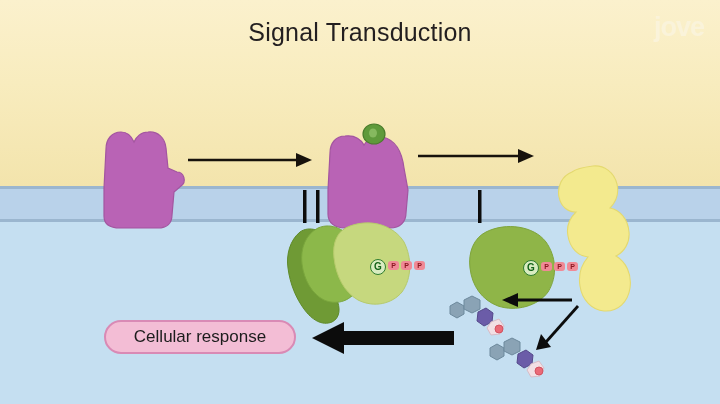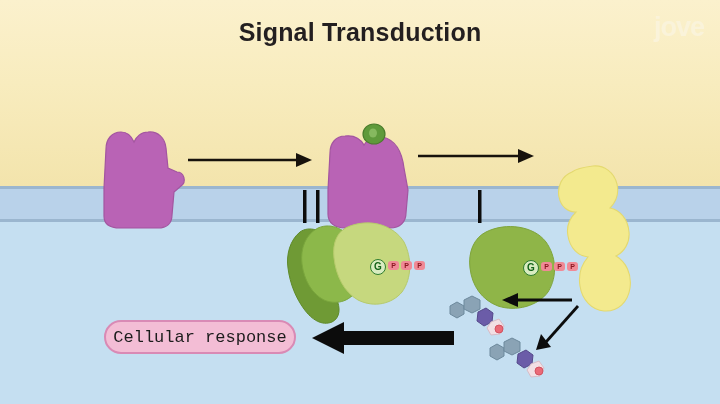--- a/index.html
+++ b/index.html
@@ -49,21 +49,21 @@
     background: #c5dff1;
   }
 
   
   .title {
     position: absolute;
     left: 0; top: 18px;
     width: 720px;
     text-align: center;
     font-size: 25px;
-    font-weight: bold;
+    font-weight: normal;
     color: #231f20;
     letter-spacing: 0.2px;
   }
   .logo {
     position: absolute;
     right: 16px; top: 14px;
     font-size: 27px;
     font-weight: bold;
     color: #faf3da;
     letter-spacing: -1px;
@@ -83,21 +83,20 @@
     width: 192px; height: 34px;
     background: #f3bdd5;
     border: 2px solid #d98ab5;
     border-radius: 17px;
     display: flex;
     align-items: center;
     justify-content: center;
     font-size: 17px;
     color: #1c1c1c;
     box-sizing: border-box;
-    font-family: Liberation Mono, monospace;
   }
 
   
   .g-badge {
     position: absolute;
     width: 14px; height: 14px;
     border-radius: 50%;
     background: #d9ecc1;
     border: 1.3px solid #2f7d2f;
     color: #14631a;

